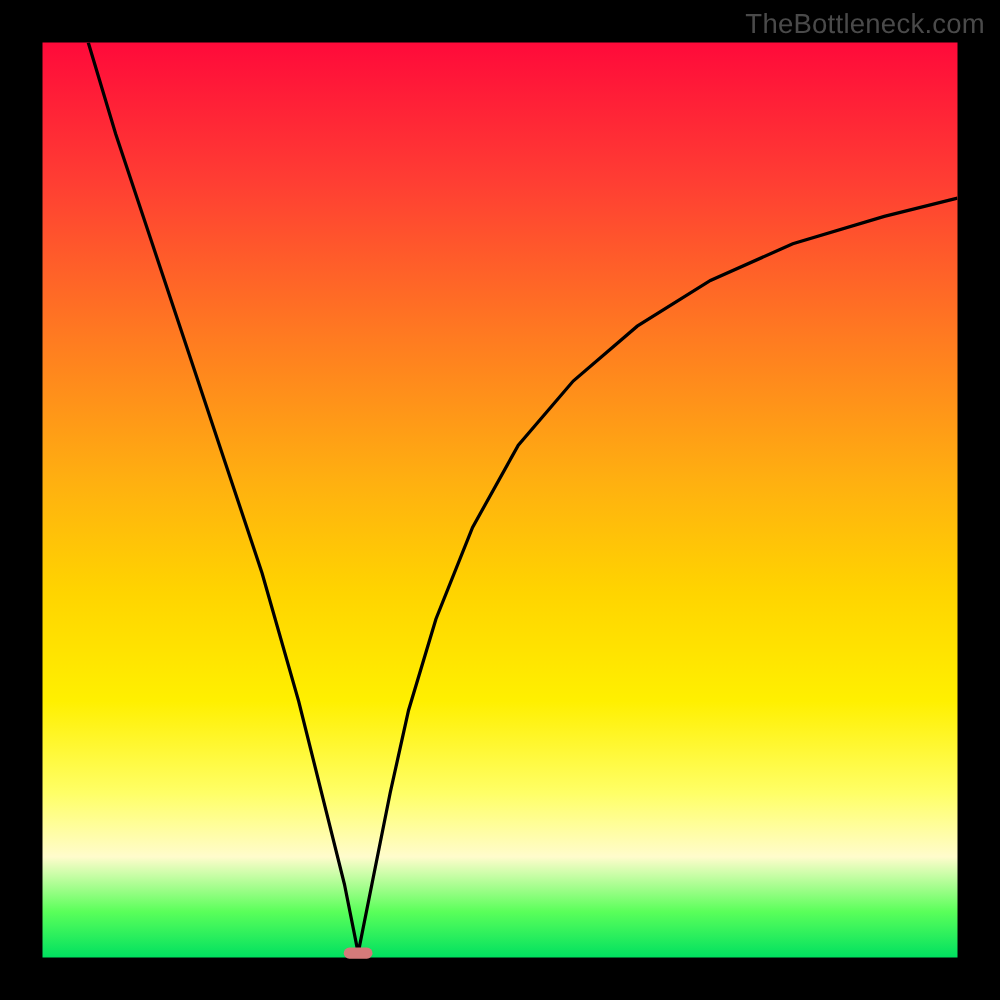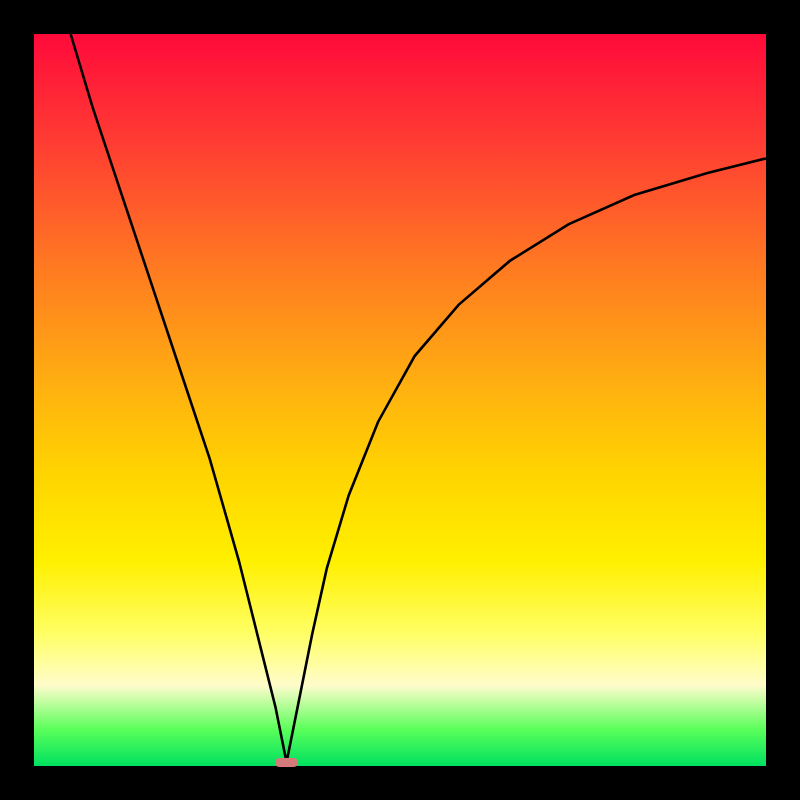--- a/index.html
+++ b/index.html
@@ -65,13 +65,14 @@
 </head>
 <body>
 
 <div class="frame">
   <div class="plot-area">
     <svg class="curve" viewBox="0 0 732 732" preserveAspectRatio="none">
       <path id="curve-path" d="M36.60 0.00 L58.56 73.20 L87.84 161.04 L117.12 248.88 L146.40 336.72 L175.68 424.56 L204.96 527.04 L226.92 614.88 L241.56 673.44 L248.88 710.04 L252.54 728.34 L256.20 710.04 L263.52 673.44 L278.16 600.24 L292.80 534.36 L314.76 461.16 L344.04 387.96 L380.64 322.08 L424.56 270.84 L475.80 226.92 L534.36 190.32 L600.24 161.04 L673.44 139.08 L732.00 124.44" fill="none" stroke="#000000" stroke-width="2.6"></path>
     </svg>
     <div id="min-marker" class="minimum-marker" style="left: 240.828px; top: 723.948px; width: 23.424px; height: 8.784px; background: rgb(212, 122, 122);"></div>
   </div>
+  <div class="watermark">TheBottleneck.com</div>
 </div>
 
 </body></html>

